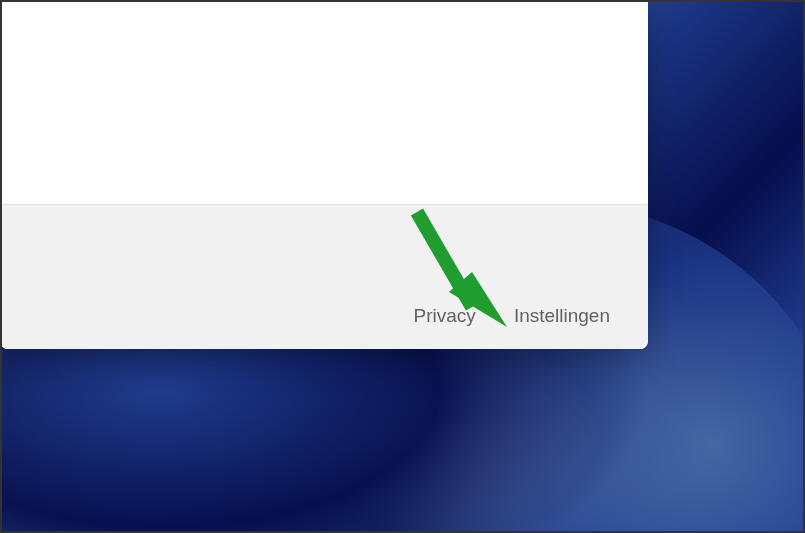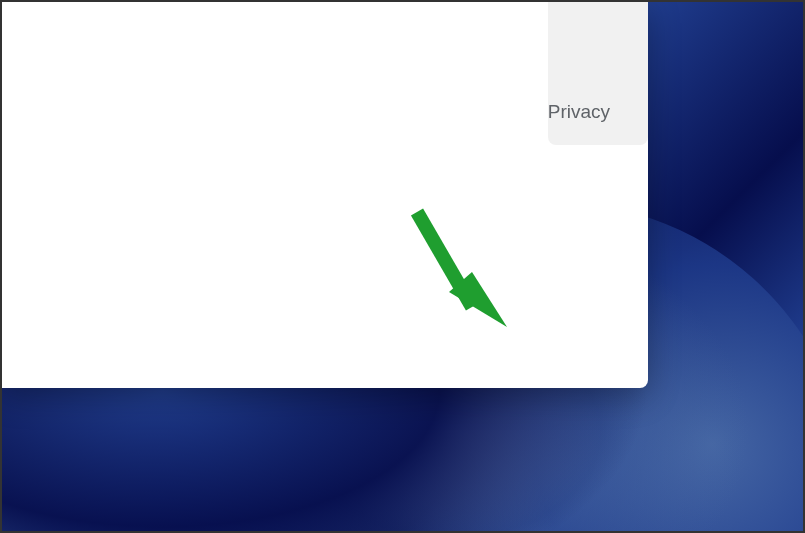--- a/index.html
+++ b/index.html
@@ -61,26 +61,26 @@
       width: 700px;
       height: 500px;
       background: radial-gradient(ellipse at 50% 50%, rgba(165,195,230,0.6) 0%, rgba(77,111,168,0.4) 30%, transparent 60%);
       border-radius: 50%;
     }
     .window {
       position: absolute;
       top: -2px;
       left: -2px;
       width: 648px;
-      height: 388px;
+      height: 349px;
       background: #ffffff;
       border-radius: 0 0 8px 8px;
       box-shadow: 0 8px 32px rgba(0,0,0,0.3);
       display: flex;
-      flex-direction: row;
+      flex-direction: column;
     }
     .window-content {
       flex: 1;
       background: #ffffff;
     }
     .window-footer {
       height: 145px;
       background: #f1f1f1;
       border-top: 1px solid #e0e0e0;
       border-radius: 0 0 8px 8px;
@@ -113,20 +113,21 @@
 <div class="desktop-bg">
   <div class="wave1"></div>
   <div class="wave2"></div>
 </div>
 
 <div class="window">
   <div class="window-content"></div>
   <div class="window-footer">
     <div class="footer-links">
       <a class="footer-link">Privacy</a>
+      <a class="footer-link">Instellingen</a>
     </div>
   </div>
 </div>
 
 <svg class="annotation-arrow" width="140" height="140" viewBox="0 0 140 140">
   <defs>
     <marker id="arrowhead" markerWidth="12" markerHeight="12" refX="6" refY="6" orient="auto">
       <polygon points="0 0, 12 6, 0 12, 3 6" fill="#1f9e2f"></polygon>
     </marker>
   </defs>

